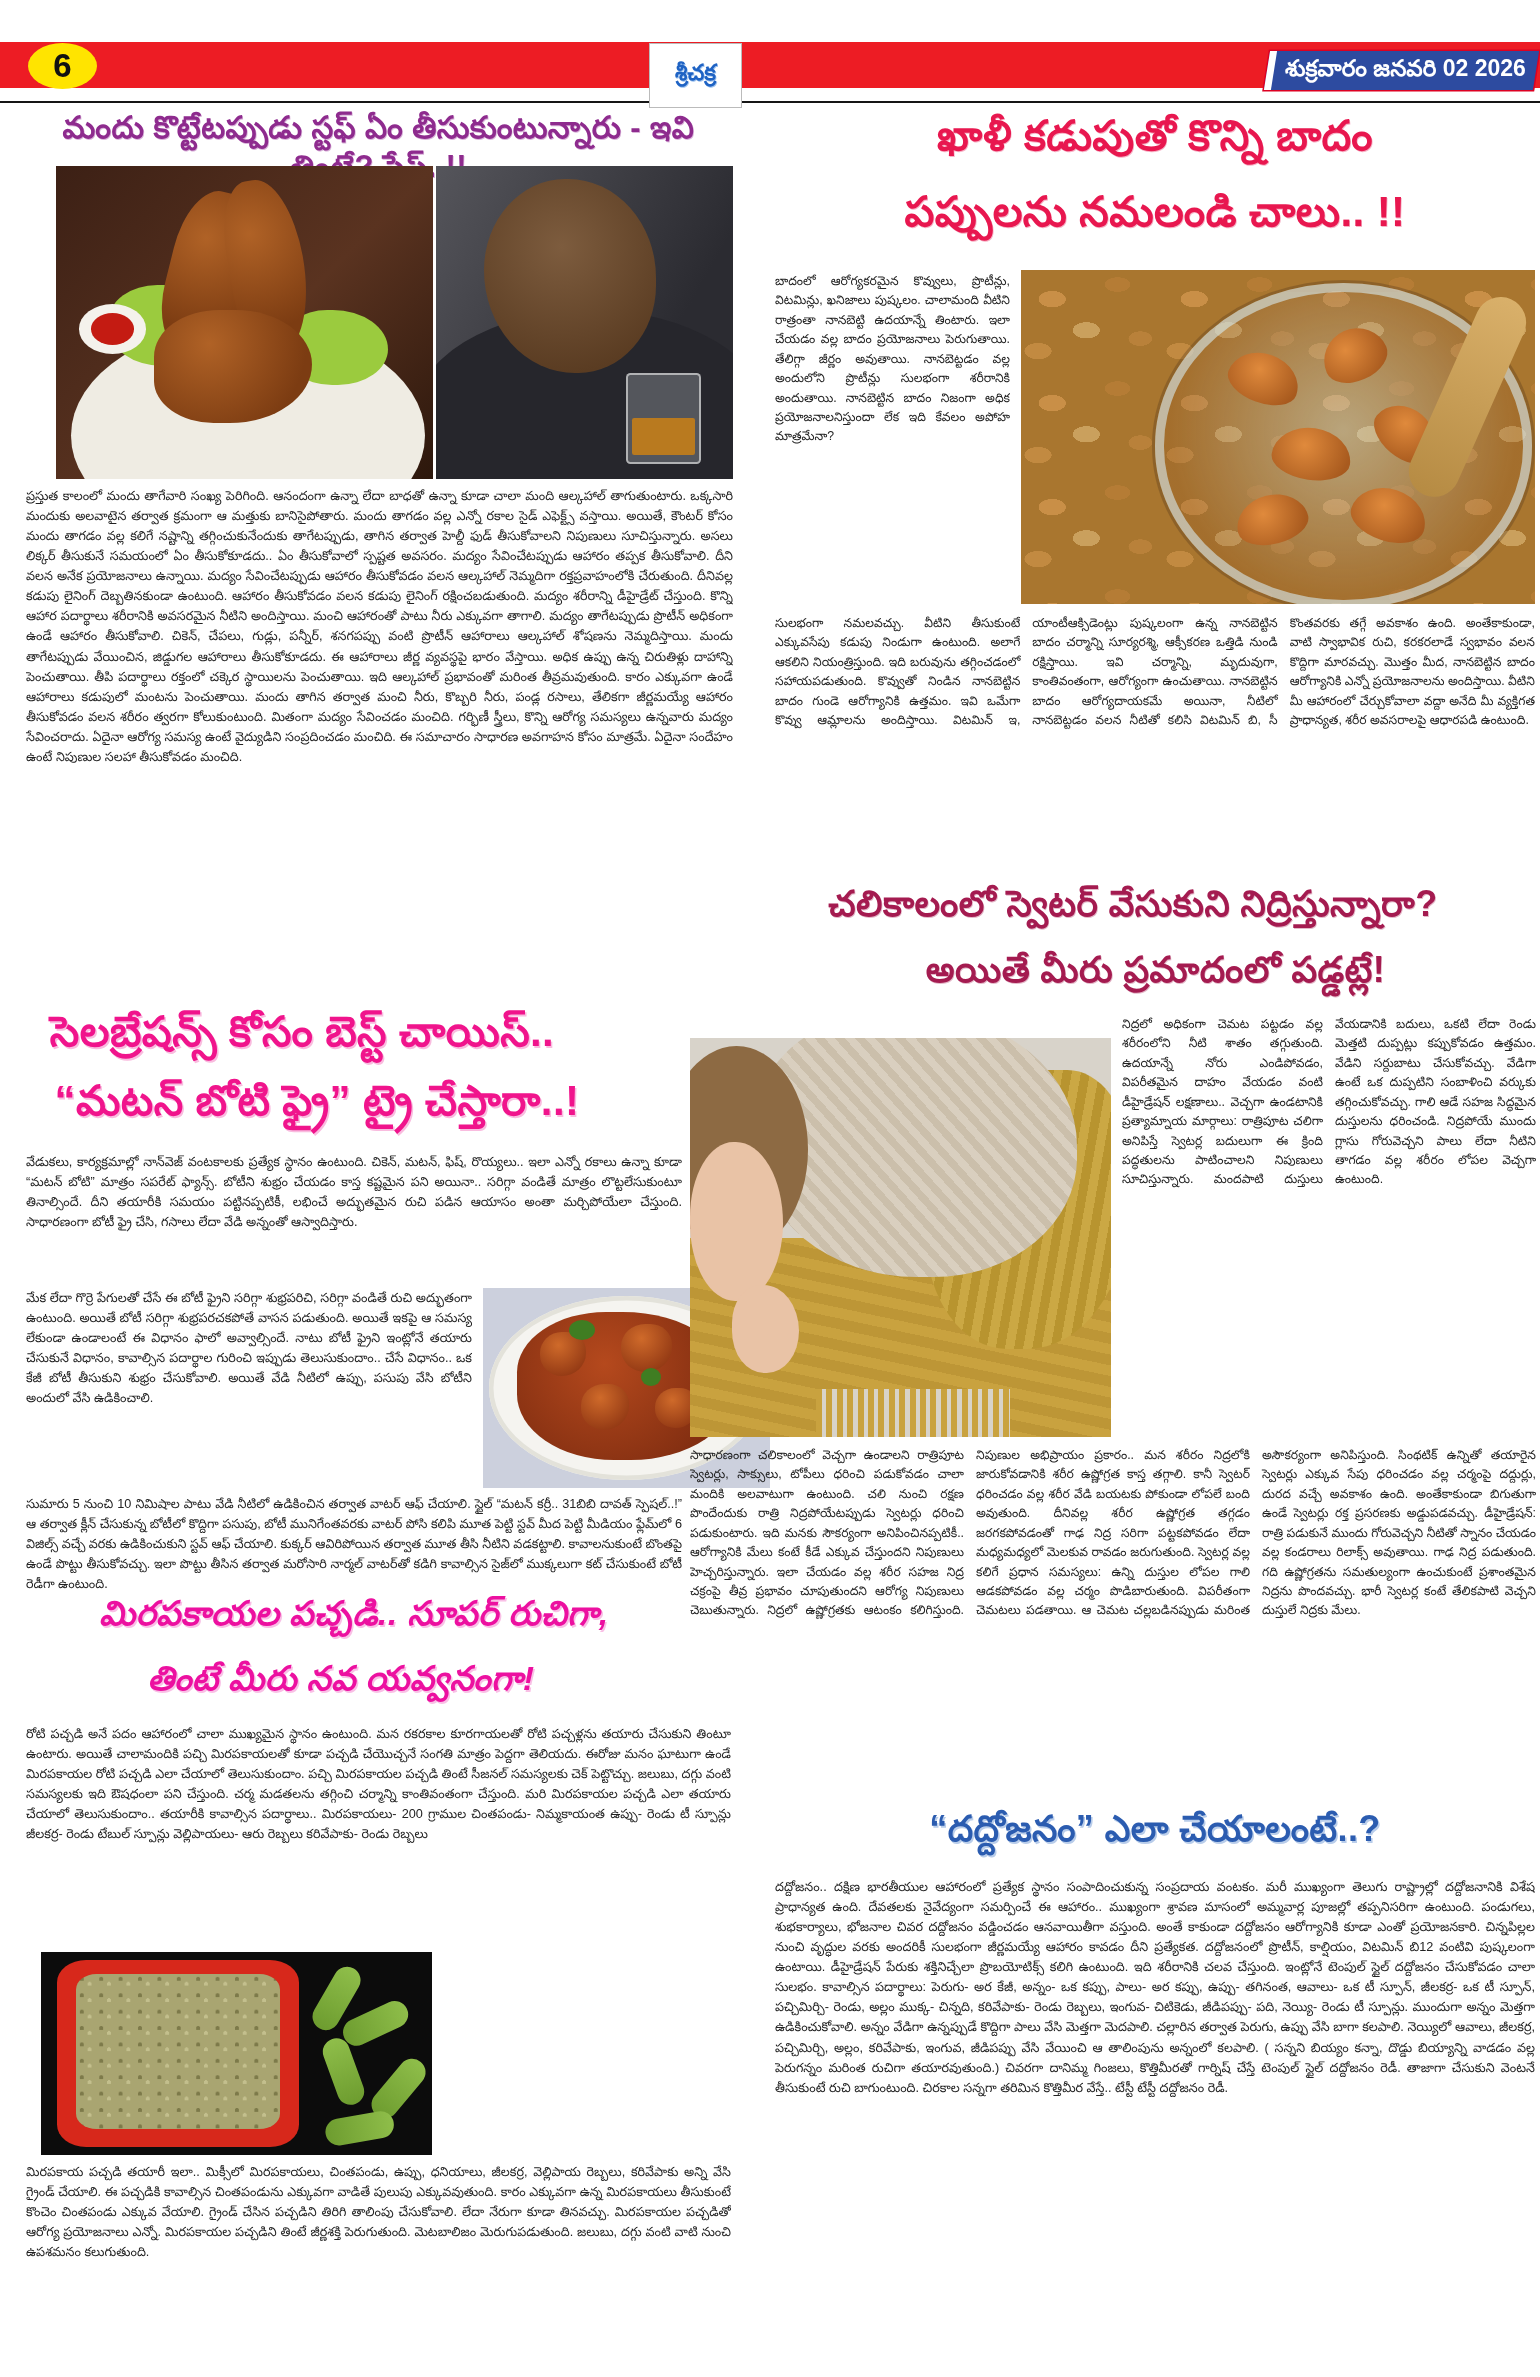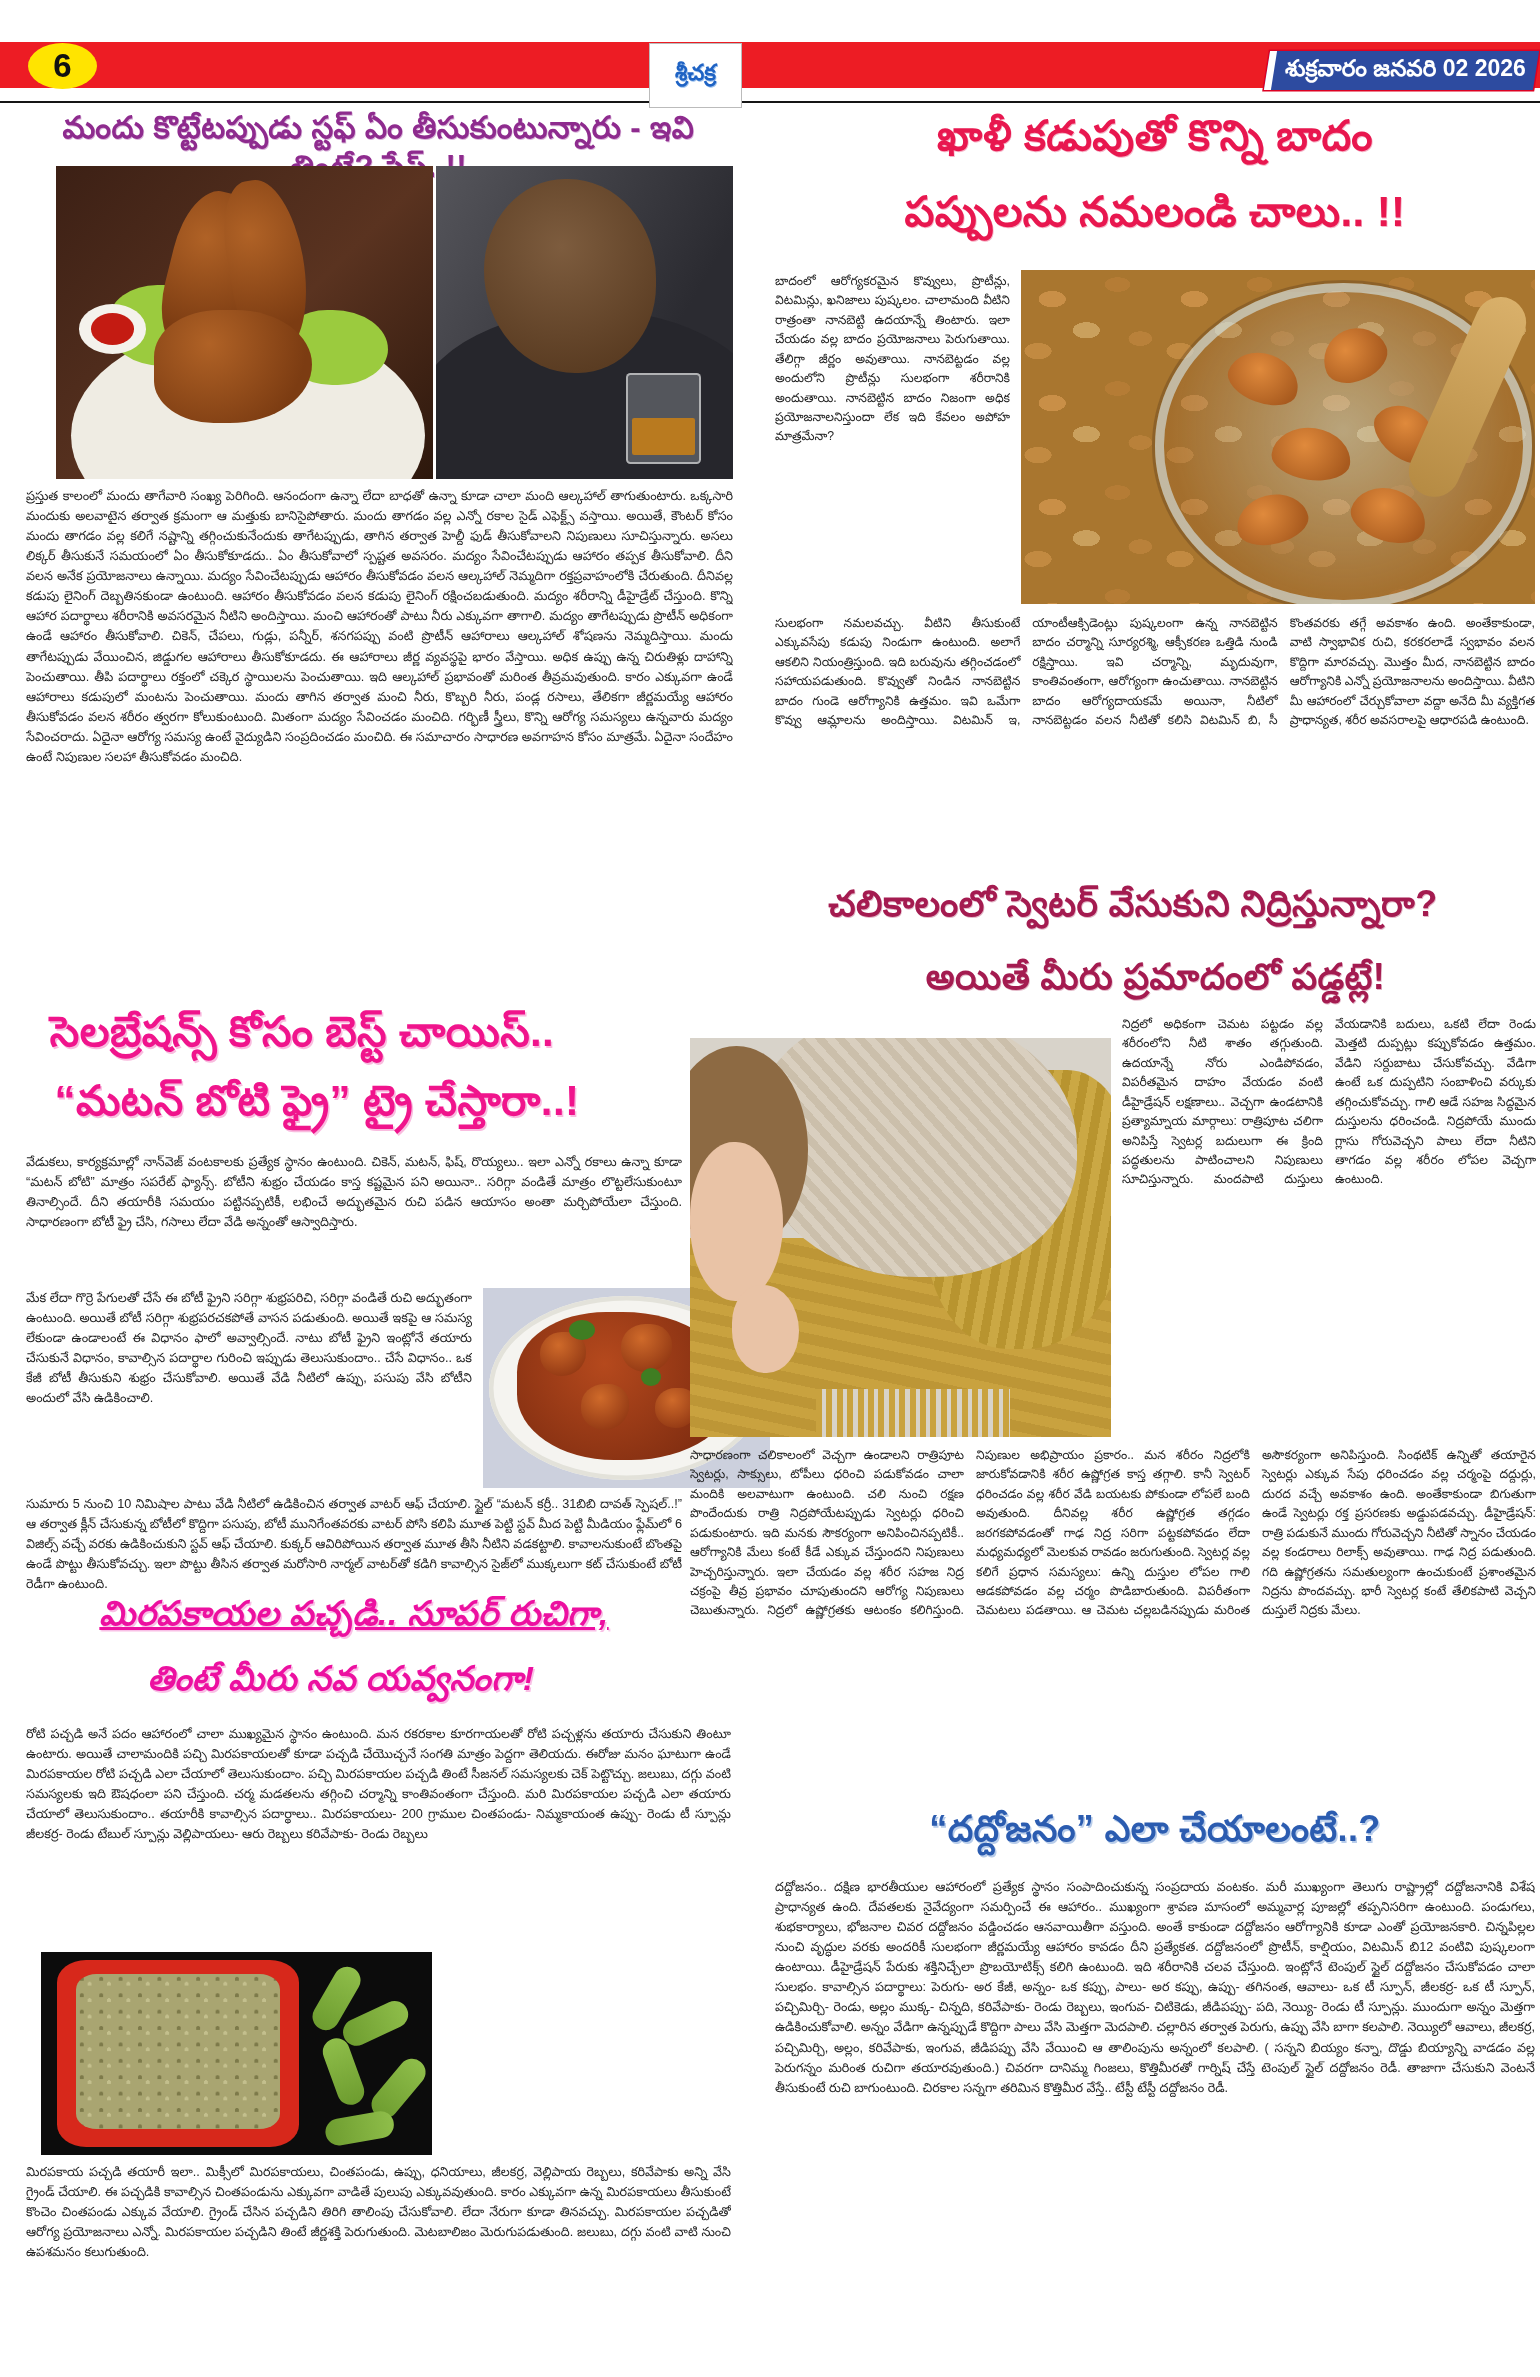--- a/index.html
+++ b/index.html
@@ -162,37 +162,37 @@
     <div class="chunk" style="left:48%;top:18%;width:18%;height:24%;"></div>
     <div class="chunk" style="left:34%;top:48%;width:17%;height:23%;"></div>
     <div class="chunk" style="left:60%;top:50%;width:15%;height:20%;"></div>
     <div class="herb" style="left:30%;top:16%;width:9%;height:10%;"></div>
     <div class="herb" style="left:55%;top:40%;width:7%;height:9%;"></div>
   </div>
 
   <div class="bt" style="left:26px;top:1494px;width:656px;height:95px;">సుమారు 5 నుంచి 10 నిమిషాల పాటు వేడి నీటిలో ఉడికించిన తర్వాత వాటర్ ఆఫ్ చేయాలి. స్టైల్ “మటన్ కర్రీ.. 31బిబి దావత్ స్పెషల్..!” ఆ తర్వాత క్లీన్ చేసుకున్న బోటీలో కొద్దిగా పసుపు, బోటీ మునిగేంతవరకు వాటర్ పోసి కలిపి మూత పెట్టి స్టవ్ మీద పెట్టి మీడియం ఫ్లేమ్‌లో 6 విజిల్స్ వచ్చే వరకు ఉడికించుకుని స్టవ్ ఆఫ్ చేయాలి. కుక్కర్ ఆవిరిపోయిన తర్వాత మూత తీసి నీటిని వడకట్టాలి. కావాలనుకుంటే బొంతపై ఉండే పొట్టు తీసుకోవచ్చు. ఇలా పొట్టు తీసిన తర్వాత మరోసారి నార్మల్ వాటర్‌తో కడిగి కావాల్సిన సైజ్‌లో ముక్కలుగా కట్ చేసుకుంటే బోటీ రెడీగా ఉంటుంది.</div>
 
   <div class="hl hl-maroon" style="left:753px;top:881px;width:760px;">చలికాలంలో స్వెటర్ వేసుకుని నిద్రిస్తున్నారా?</div>
-  <div class="hl hl-maroon" style="left:820px;top:947px;width:671px;margin-top:7px;">అయితే మీరు ప్రమాదంలో పడ్డట్లే!</div>
+  <div class="hl hl-maroon" style="left:820px;top:947px;width:671px;">అయితే మీరు ప్రమాదంలో పడ్డట్లే!</div>
 
   <div class="ph img-sleep" style="left:690px;top:1038px;width:421px;height:399px;">
     <div class="blanket"></div>
     <div class="blanket2"></div>
     <div class="sweater"></div>
     <div class="hair"></div>
     <div class="face"></div>
     <div class="hand"></div>
     <div class="fringe"></div>
   </div>
 
   <div class="bt cols2" style="left:1122px;top:1015px;width:414px;height:419px;font-size:12.3px;">నిద్రలో అధికంగా చెమట పట్టడం వల్ల శరీరంలోని నీటి శాతం తగ్గుతుంది. ఉదయాన్నే నోరు ఎండిపోవడం, విపరీతమైన దాహం వేయడం వంటి డీహైడ్రేషన్ లక్షణాలు.. వెచ్చగా ఉండటానికి ప్రత్యామ్నాయ మార్గాలు: రాత్రిపూట చలిగా అనిపిస్తే స్వెటర్ల బదులుగా ఈ క్రింది పద్ధతులను పాటించాలని నిపుణులు సూచిస్తున్నారు. మందపాటి దుస్తులు వేయడానికి బదులు, ఒకటి లేదా రెండు మెత్తటి దుప్పట్లు కప్పుకోవడం ఉత్తమం. వేడిని సర్దుబాటు చేసుకోవచ్చు. వేడిగా ఉంటే ఒక దుప్పటిని సంబాళించి వర్కుకు తగ్గించుకోవచ్చు. గాలి ఆడే సహజ సిద్ధమైన దుస్తులను ధరించండి. నిద్రపోయే ముందు గ్లాసు గోరువెచ్చని పాలు లేదా నీటిని తాగడం వల్ల శరీరం లోపల వెచ్చగా ఉంటుంది.</div>
 
   <div class="bt cols3" style="left:690px;top:1446px;width:846px;height:285px;font-size:12.3px;">సాధారణంగా చలికాలంలో వెచ్చగా ఉండాలని రాత్రిపూట స్వెటర్లు, సాక్సులు, టోపీలు ధరించి పడుకోవడం చాలా మందికి అలవాటుగా ఉంటుంది. చలి నుంచి రక్షణ పొందేందుకు రాత్రి నిద్రపోయేటప్పుడు స్వెటర్లు ధరించి పడుకుంటారు. ఇది మనకు సౌకర్యంగా అనిపించినప్పటికీ.. ఆరోగ్యానికి మేలు కంటే కీడే ఎక్కువ చేస్తుందని నిపుణులు హెచ్చరిస్తున్నారు. ఇలా చేయడం వల్ల శరీర సహజ నిద్ర చక్రంపై తీవ్ర ప్రభావం చూపుతుందని ఆరోగ్య నిపుణులు చెబుతున్నారు. నిద్రలో ఉష్ణోగ్రతకు ఆటంకం కలిగిస్తుంది. నిపుణుల అభిప్రాయం ప్రకారం.. మన శరీరం నిద్రలోకి జారుకోవడానికి శరీర ఉష్ణోగ్రత కాస్త తగ్గాలి. కానీ స్వెటర్ ధరించడం వల్ల శరీర వేడి బయటకు పోకుండా లోపలే బంది అవుతుంది. దీనివల్ల శరీర ఉష్ణోగ్రత తగ్గడం జరగకపోవడంతో గాఢ నిద్ర సరిగా పట్టకపోవడం లేదా మధ్యమధ్యలో మెలకువ రావడం జరుగుతుంది. స్వెటర్ల వల్ల కలిగే ప్రధాన సమస్యలు: ఉన్ని దుస్తుల లోపల గాలి ఆడకపోవడం వల్ల చర్మం పొడిబారుతుంది. విపరీతంగా చెమటలు పడతాయి. ఆ చెమట చల్లబడినప్పుడు మరింత అసౌకర్యంగా అనిపిస్తుంది. సింథటిక్ ఉన్నితో తయారైన స్వెటర్లు ఎక్కువ సేపు ధరించడం వల్ల చర్మంపై దద్దుర్లు, దురద వచ్చే అవకాశం ఉంది. అంతేకాకుండా బిగుతుగా ఉండే స్వెటర్లు రక్త ప్రసరణకు అడ్డుపడవచ్చు. డీహైడ్రేషన్: రాత్రి పడుకునే ముందు గోరువెచ్చని నీటితో స్నానం చేయడం వల్ల కండరాలు రిలాక్స్ అవుతాయి. గాఢ నిద్ర పడుతుంది. గది ఉష్ణోగ్రతను సమతుల్యంగా ఉంచుకుంటే ప్రశాంతమైన నిద్రను పొందవచ్చు. భారీ స్వెటర్ల కంటే తేలికపాటి వెచ్చని దుస్తులే నిద్రకు మేలు.</div>
 
-  <div class="hl hl-magenta" style="left:26px;top:1592px;width:656px;font-style:italic;text-decoration:underline;">మిరపకాయల పచ్చడి.. సూపర్ రుచిగా,</div>
+  <div class="hl hl-magenta" style="left:26px;top:1592px;width:656px;font-style:italic;">మిరపకాయల పచ్చడి.. సూపర్ రుచిగా,</div>
   <div class="hl hl-magenta" style="left:13px;top:1657px;width:656px;font-style:italic;">తింటే మీరు నవ యవ్వనంగా!</div>
 
   <div class="bt" style="left:26px;top:1724px;width:705px;height:224px;">రోటి పచ్చడి అనే పదం ఆహారంలో చాలా ముఖ్యమైన స్థానం ఉంటుంది. మన రకరకాల కూరగాయలతో రోటి పచ్చళ్లను తయారు చేసుకుని తింటూ ఉంటారు. అయితే చాలామందికి పచ్చి మిరపకాయలతో కూడా పచ్చడి చేయొచ్చనే సంగతి మాత్రం పెద్దగా తెలియదు. ఈరోజు మనం ఘాటుగా ఉండే మిరపకాయల రోటి పచ్చడి ఎలా చేయాలో తెలుసుకుందాం. పచ్చి మిరపకాయల పచ్చడి తింటే సీజనల్ సమస్యలకు చెక్ పెట్టొచ్చు. జలుబు, దగ్గు వంటి సమస్యలకు ఇది ఔషధంలా పని చేస్తుంది. చర్మ మడతలను తగ్గించి చర్మాన్ని కాంతివంతంగా చేస్తుంది. మరి మిరపకాయల పచ్చడి ఎలా తయారు చేయాలో తెలుసుకుందాం.. తయారీకి కావాల్సిన పదార్థాలు.. మిరపకాయలు- 200 గ్రాముల చింతపండు- నిమ్మకాయంత ఉప్పు- రెండు టీ స్పూన్లు జీలకర్ర- రెండు టేబుల్ స్పూన్లు వెల్లిపాయలు- ఆరు రెబ్బలు కరివేపాకు- రెండు రెబ్బలు</div>
 
   <div class="ph img-chutney" style="left:41px;top:1952px;width:391px;height:203px;">
     <div class="bowl"></div>
     <div class="paste"></div>
     <div class="chili" style="left:72%;top:6%;transform:rotate(30deg);"></div>
     <div class="chili" style="left:82%;top:18%;transform:rotate(65deg);"></div>
     <div class="chili" style="left:74%;top:42%;transform:rotate(-20deg);"></div>

